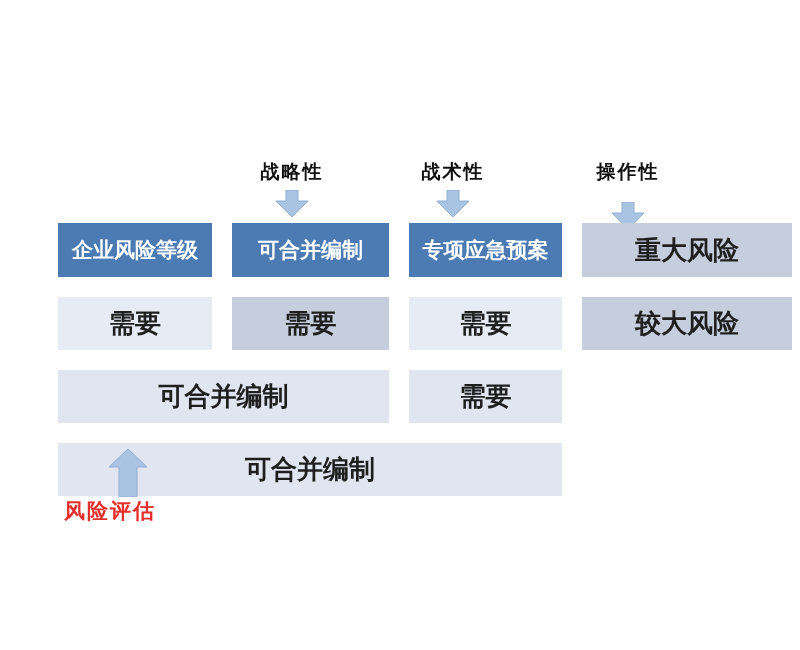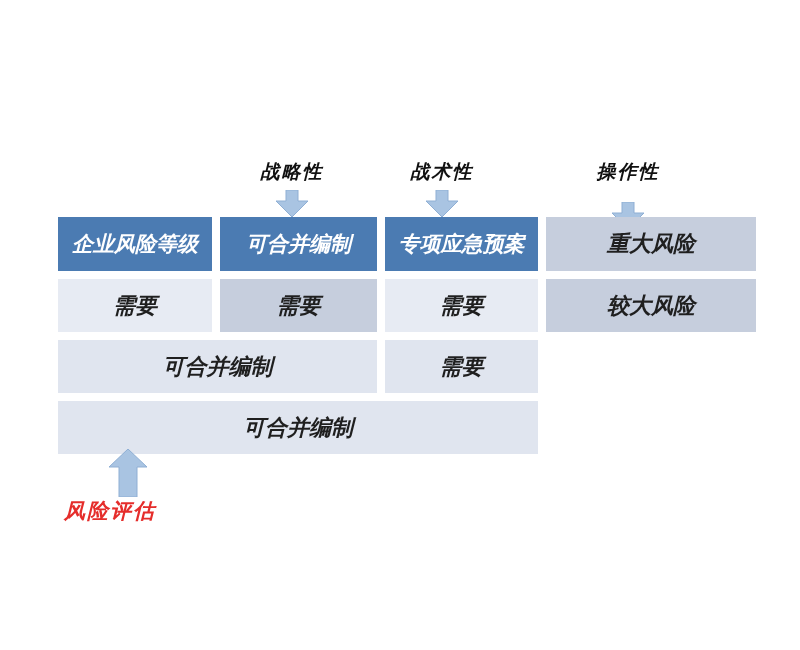--- a/index.html
+++ b/index.html
@@ -18,64 +18,63 @@
     padding: 0;
     background: #ffffff;
     font-family: "Liberation Sans", sans-serif;
   }
   .canvas {
     position: relative;
     width: 800px;
     height: 530px;
     background: #ffffff;
     overflow: hidden;
-    font-style: italic;
   }
 
   
   .plan-type {
     position: absolute;
     top: 158px;
     width: 120px;
     display: flex;
     flex-direction: column;
     align-items: center;
   }
   .plan-type-1 { left: 232px; }
-  .plan-type-2 { left: 382px; }
+  .plan-type-2 { left: 393px; }
   .plan-type-3 { left: 568px; gap: 12px; }
   .plan-label {
     font-family: "DejaVu Serif", serif;
     font-size: 19px;
     font-weight: bold;
     color: #111111;
     letter-spacing: 2px;
     line-height: 26px;
   }
   .down-arrow {
     margin-top: 6px;
     display: block;
   }
 
   
   .risk-table {
     position: absolute;
     left: 58px;
-    top: 217px;
+    top: 223px;
     display: grid;
     grid-template-columns: 154px 157px 153px 210px;
     grid-template-rows: 54px 53px 53px 53px;
-    gap: 8px;
+    gap: 20px;
   }
   .cell {
     display: flex;
     align-items: center;
     justify-content: center;
     font-weight: bold;
-    font-size: 22px;
+    font-size: 26px;
     color: var(--body-text);
   }
   .th {
     background: var(--header-bg);
     color: var(--header-text);
     font-size: 21px;
   }
   .mid   { background: var(--medium-cell-bg); }
   .light1{ background: var(--light-cell-bg); }
   .light2{ background: var(--light-cell-bg2); }

